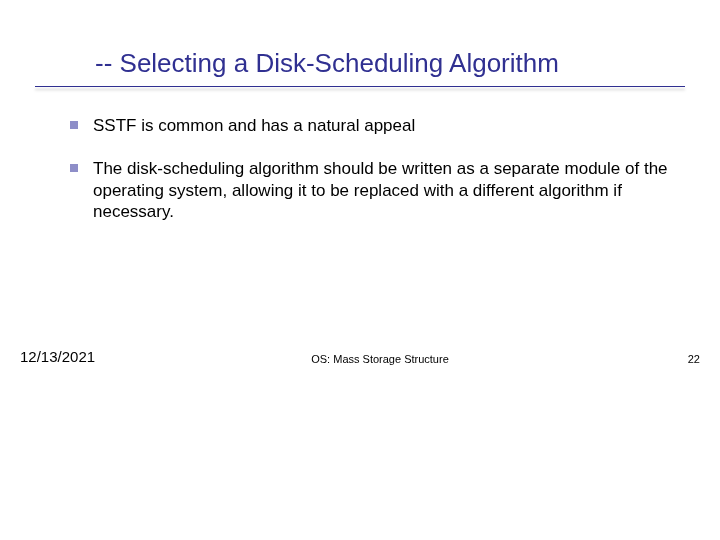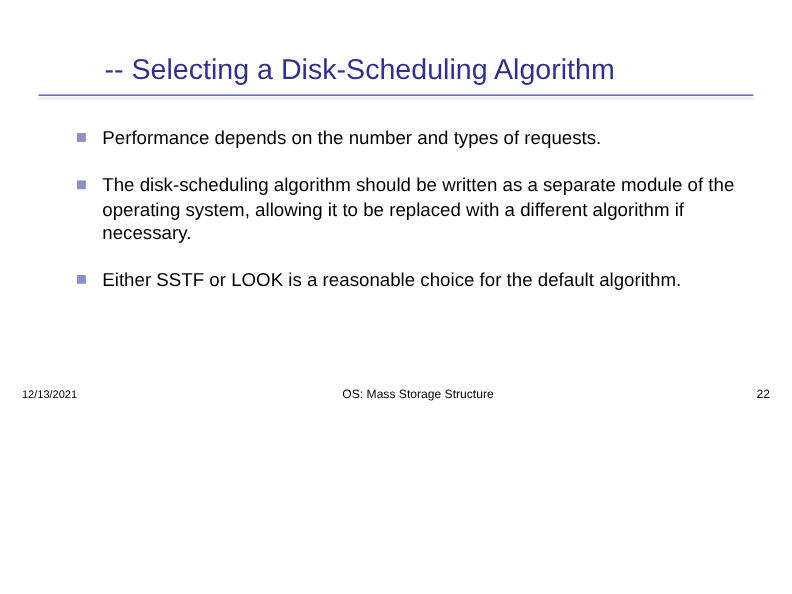--- a/index.html
+++ b/index.html
@@ -57,21 +57,21 @@
     margin-top: 6px;
     margin-right: 15px;
   }
   .bullet-text {
     flex: 1 1 auto;
   }
   .footer-date {
     position: absolute;
     left: 20px;
     bottom: 15px;
-    font-size: 10px;
+    font-size: 15px;
     color: #000;
     margin-top: 42px;
   }
   .footer-center {
     position: absolute;
     left: 0;
     right: 0;
     bottom: 15px;
     text-align: center;
     font-size: 11px;
@@ -91,29 +91,25 @@
 <body>
 
 <div class="slide">
 
   <div class="title">-- Selecting a Disk-Scheduling Algorithm</div>
   <div class="title-underline"></div>
 
   <div class="content">
     <div class="bullet-item">
       <div class="bullet-marker"></div>
-      <div class="bullet-text">Performance depends on the number and types of requests.</div>
+      <div class="bullet-text">SSTF is common and has a natural appeal</div>
     </div>
     <div class="bullet-item">
       <div class="bullet-marker"></div>
       <div class="bullet-text">The disk-scheduling algorithm should be written as a separate module of the operating system, allowing it to be replaced with a different algorithm if necessary.</div>
-    </div>
-    <div class="bullet-item">
-      <div class="bullet-marker"></div>
-      <div class="bullet-text">Either SSTF or LOOK is a reasonable choice for the default algorithm.</div>
     </div>
   </div>
 
   <div class="footer-date">12/13/2021</div>
   <div class="footer-center">OS: Mass Storage Structure</div>
   <div class="footer-page">22</div>
 
 </div>
 
 </body></html>

